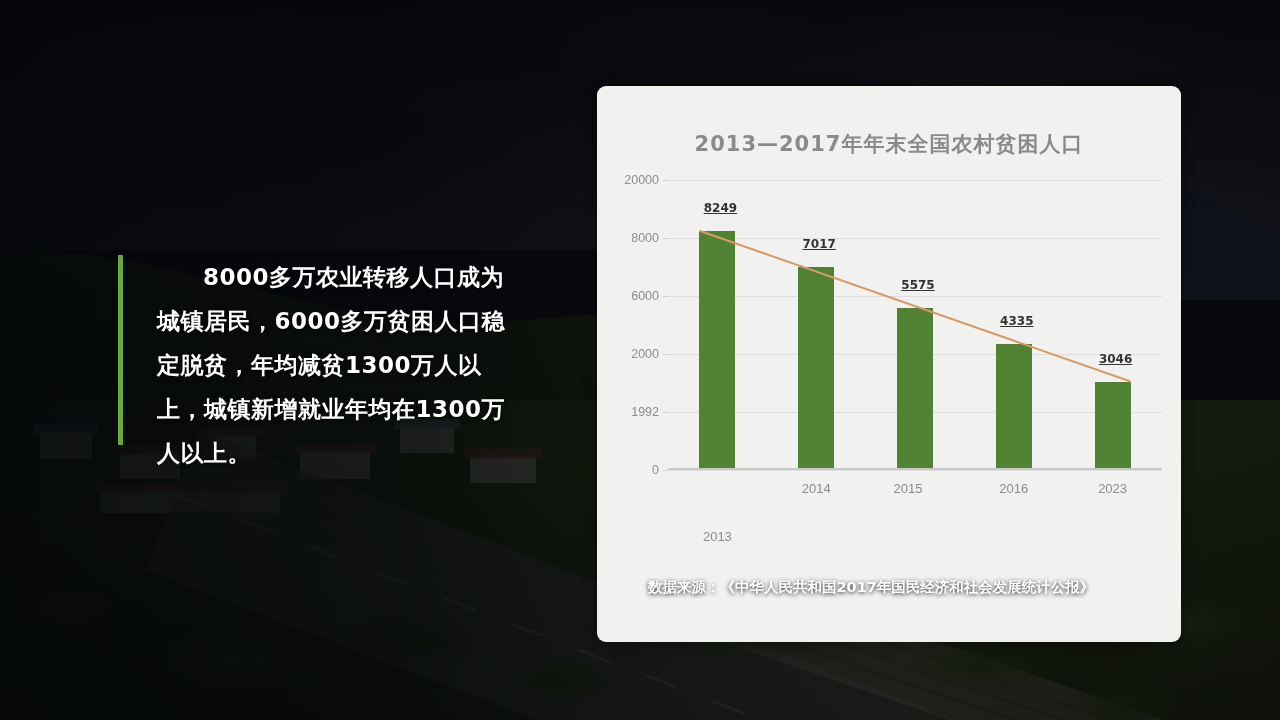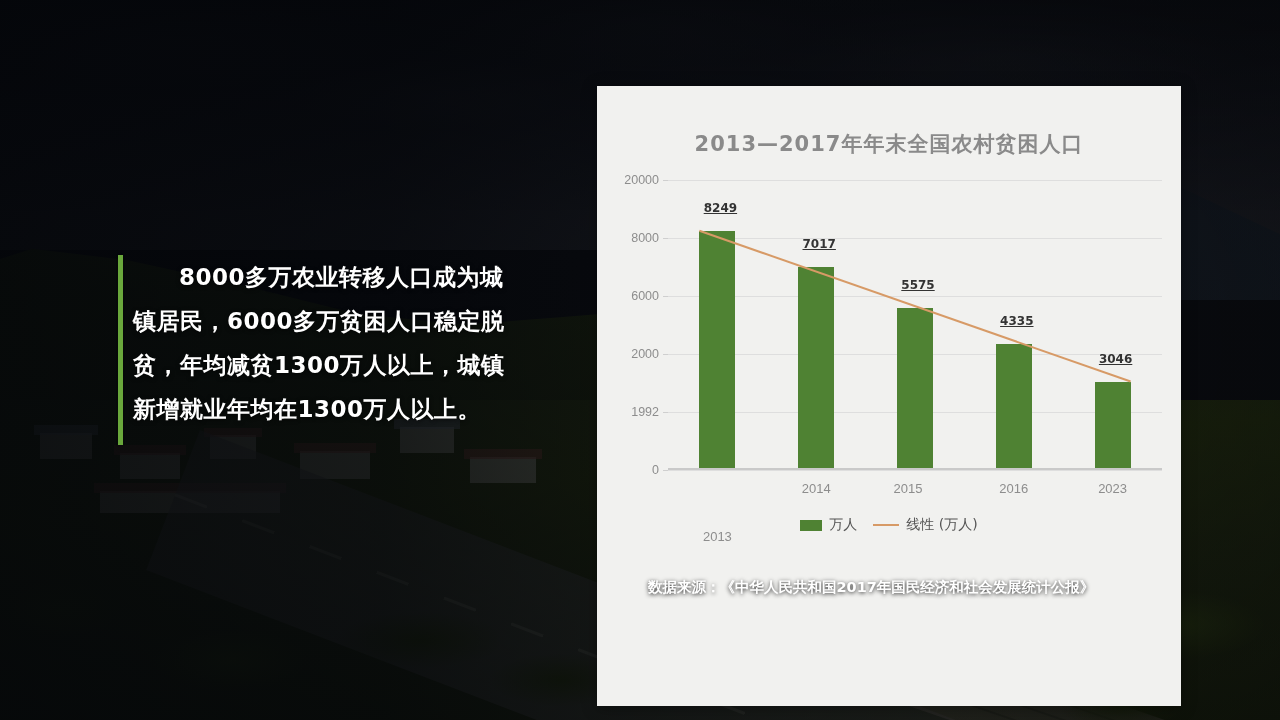--- a/index.html
+++ b/index.html
@@ -100,30 +100,31 @@
     position:absolute; left:118px; top:255px; width:392px; height:192px;
     display:flex;
   }
   .accent-bar{
     width:5px; height:190px; background:#6aa83c; flex:0 0 5px;
     box-shadow:0 0 2px rgba(0,0,0,.4);
   }
   .lead-text{
     flex:1; color:#ffffff; font-weight:bold;
     font-size:23px; line-height:44px; letter-spacing:.5px;
-    padding-left:10px; text-indent:46px;
+    padding-left:34px; text-indent:46px;
     text-shadow:0 1px 4px rgba(0,0,0,.75);
     font-family:"DejaVu Sans","Liberation Sans",sans-serif;
   }
 
   
   #panel{
-    position:absolute; left:597px; top:86px; width:584px; height:620px;
+    position:absolute; left:597px; top:86px; width:584px; height:556px;
     background:#f1f1ef;
     box-shadow:0 2px 14px rgba(0,0,0,.35);
+    border-radius:9px;
   }
   .chart-title{
     position:absolute; left:0; top:44px; width:100%;
     text-align:center; color:#8a8a8a; font-weight:bold; font-size:21px;
     letter-spacing:1px;
     font-family:"DejaVu Sans","Liberation Sans",sans-serif;
   }
 
   
   .plot{
@@ -264,25 +265,15 @@
     <div class="axis-base"></div>
     <div id="xlab-layer">
         <div class="xlab" style="left: 49.4px; margin-top: 48px;">2013</div>
         <div class="xlab" style="left: 148.2px;">2014</div>
         <div class="xlab" style="left: 240px;">2015</div>
         <div class="xlab" style="left: 345.8px;">2016</div>
         <div class="xlab" style="left: 444.6px;">2023</div>
       </div>
   </div>
 
-  <div class="legend">
-    <div class="legend-item">
-      <span class="swatch-box"></span>
-      <span>万人</span>
-    </div>
-    <div class="legend-item">
-      <span class="swatch-line"></span>
-      <span>线性 (万人)</span>
-    </div>
-  </div>
 </div>
 
 <div id="source">数据来源：《中华人民共和国2017年国民经济和社会发展统计公报》</div>
 
 </body></html>

